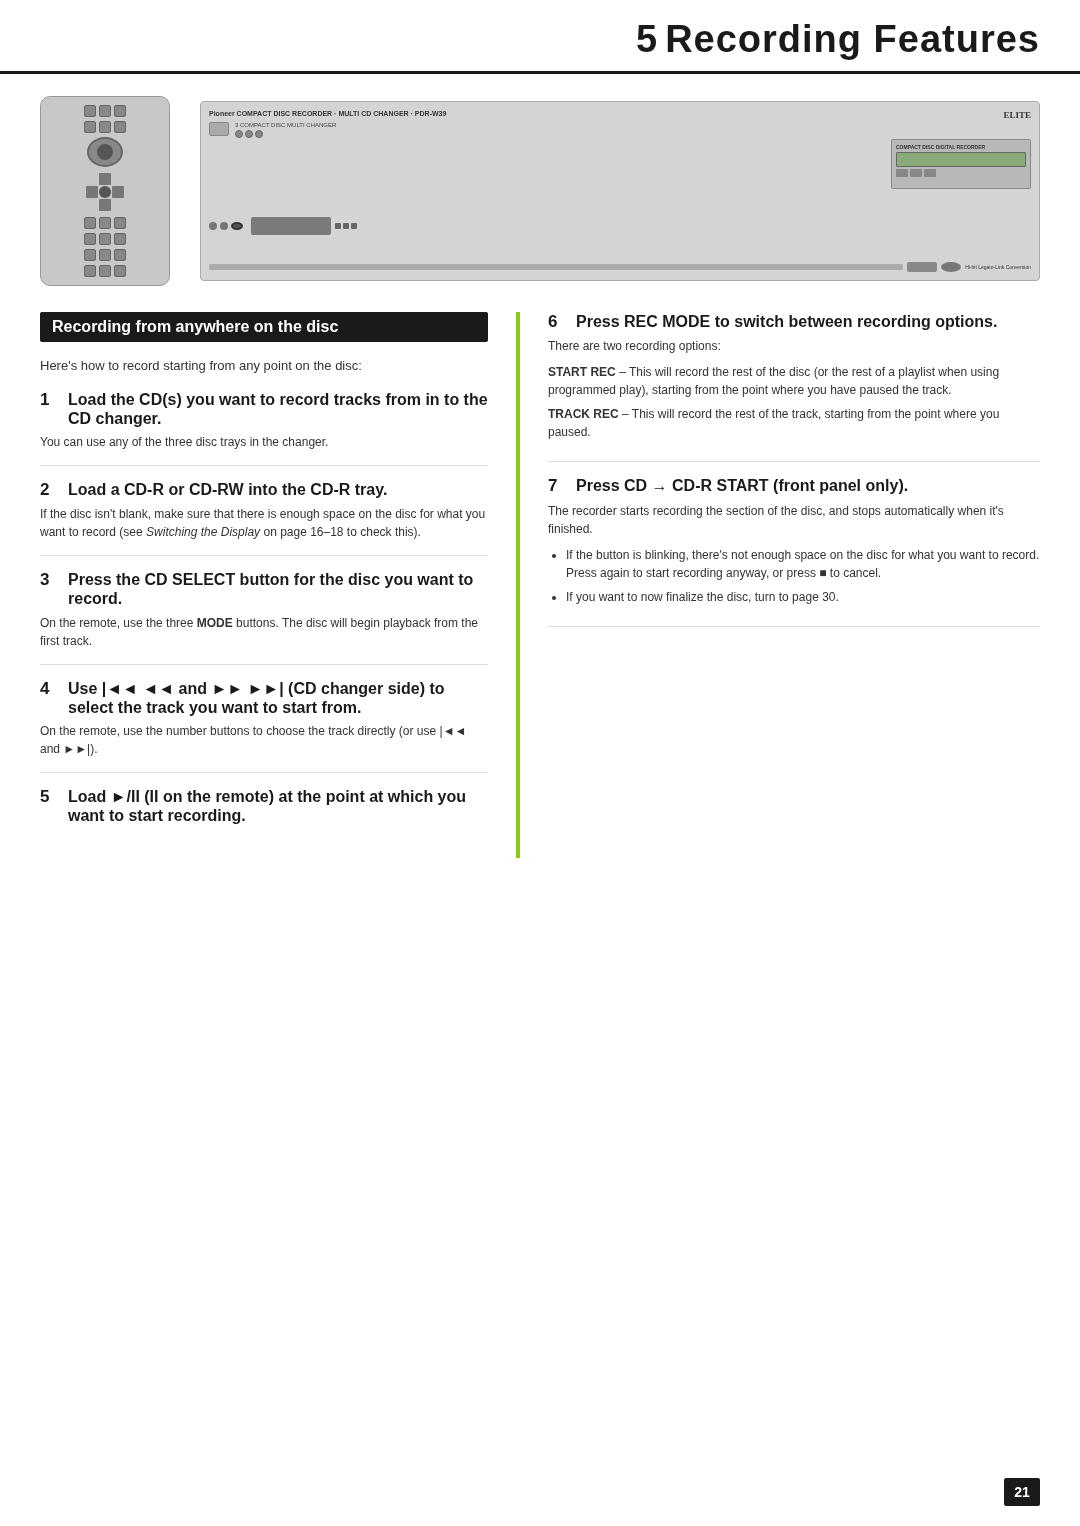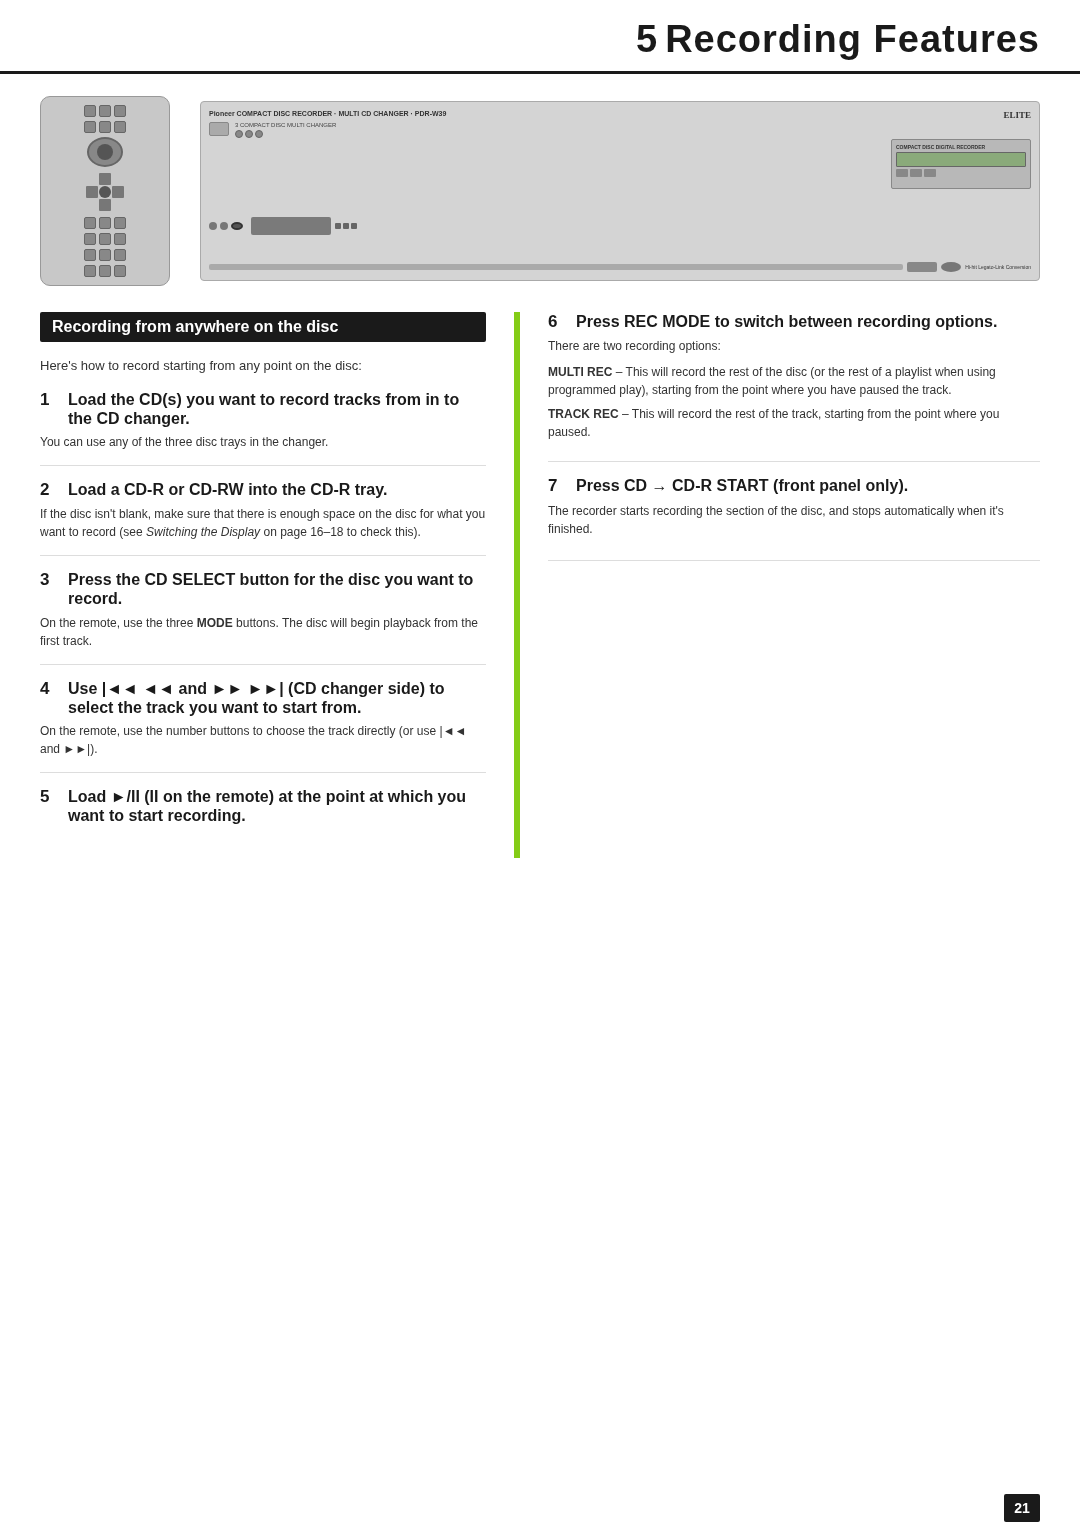--- a/index.html
+++ b/index.html
@@ -146,21 +146,21 @@
 
     
     .main-content {
       display: flex;
       gap: 0;
       padding: 0 40px;
     }
     .left-column {
       width: 480px;
       padding-right: 28px;
-      border-right: 6px solid #84cc16;
+      border-right: 4px solid #84cc16;
     }
     .right-column {
       flex: 1;
       padding-left: 28px;
     }
 
     
     .section-header {
       background: #1a1a1a;
       color: #ffffff;
@@ -239,21 +239,21 @@
     .bullet-list li {
       font-size: 12px;
       color: #333;
       line-height: 1.5;
       margin-bottom: 6px;
     }
 
     
     .page-number-badge {
       position: absolute;
-      bottom: 4px;
+      bottom: 20px;
       right: 40px;
       width: 36px;
       height: 28px;
       background: #1a1a1a;
       color: #ffffff;
       font-size: 14px;
       font-weight: bold;
       display: flex;
       align-items: center;
       justify-content: center;
@@ -435,34 +435,38 @@
 
   <div class="right-column">
 
     <div class="step-item-right">
       <div class="step-header">
         <span class="step-number">6</span>
         <span class="step-title">Press REC MODE to switch between recording options.</span>
       </div>
       <p class="right-intro-text">There are two recording options:</p>
       <div class="term-def">
-        <span class="term">MULTI REC</span>
+        <span class="term">START REC</span>
         <span> – </span>
         <span>This will record the rest of the disc (or the rest of a playlist when using programmed play), starting from the point where you have paused the track.</span>
       </div>
       <div class="term-def">
         <span class="term">TRACK REC</span>
         <span> – </span>
         <span>This will record the rest of the track, starting from the point where you paused.</span>
       </div>
     </div>
 
     <div class="step-item-right">
       <div class="step-header">
         <span class="step-number">7</span>
         <span class="step-title">Press CD → CD-R START (front panel only).</span>
       </div>
       <p class="right-intro-text">The recorder starts recording the section of the disc, and stops automatically when it's finished.</p>
+      <ul class="bullet-list">
+        <li>If the button is blinking, there's not enough space on the disc for what you want to record. Press again to start recording anyway, or press ■ to cancel.</li>
+        <li>If you want to now finalize the disc, turn to page 30.</li>
+      </ul>
     </div>
   </div>
 </div>
 
 <div class="page-number-badge">21</div>
 
 </body></html>

